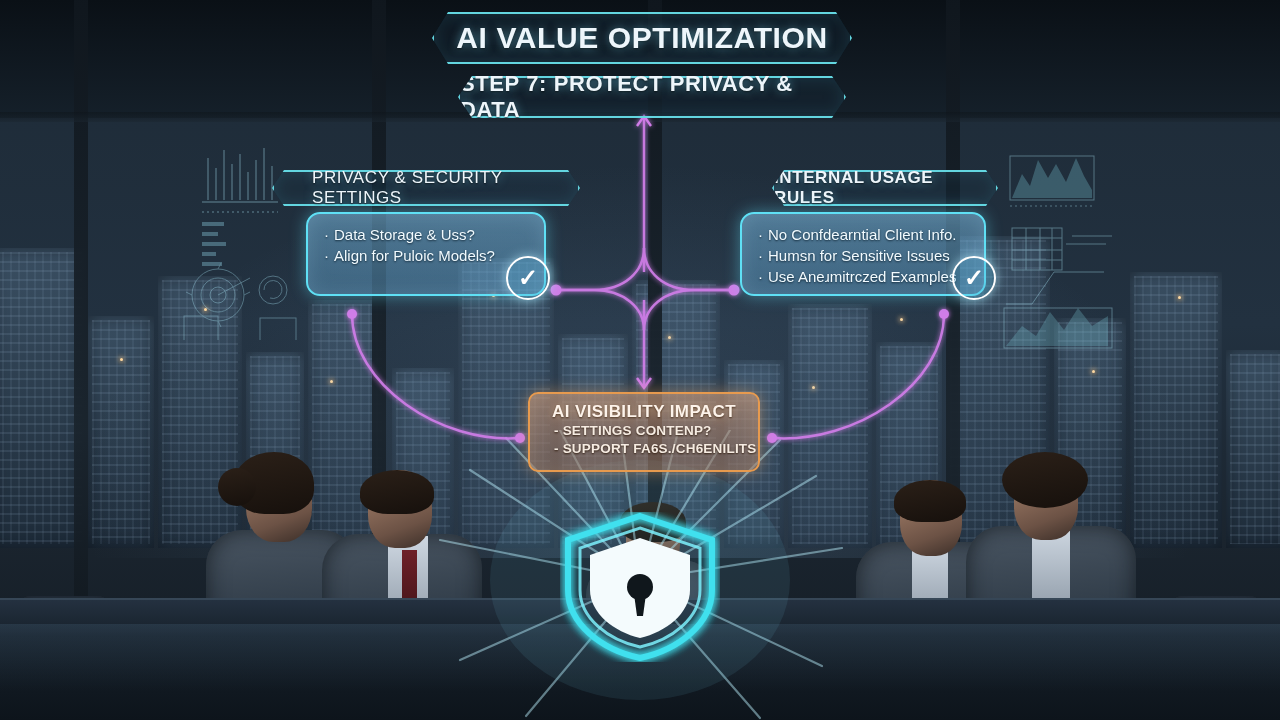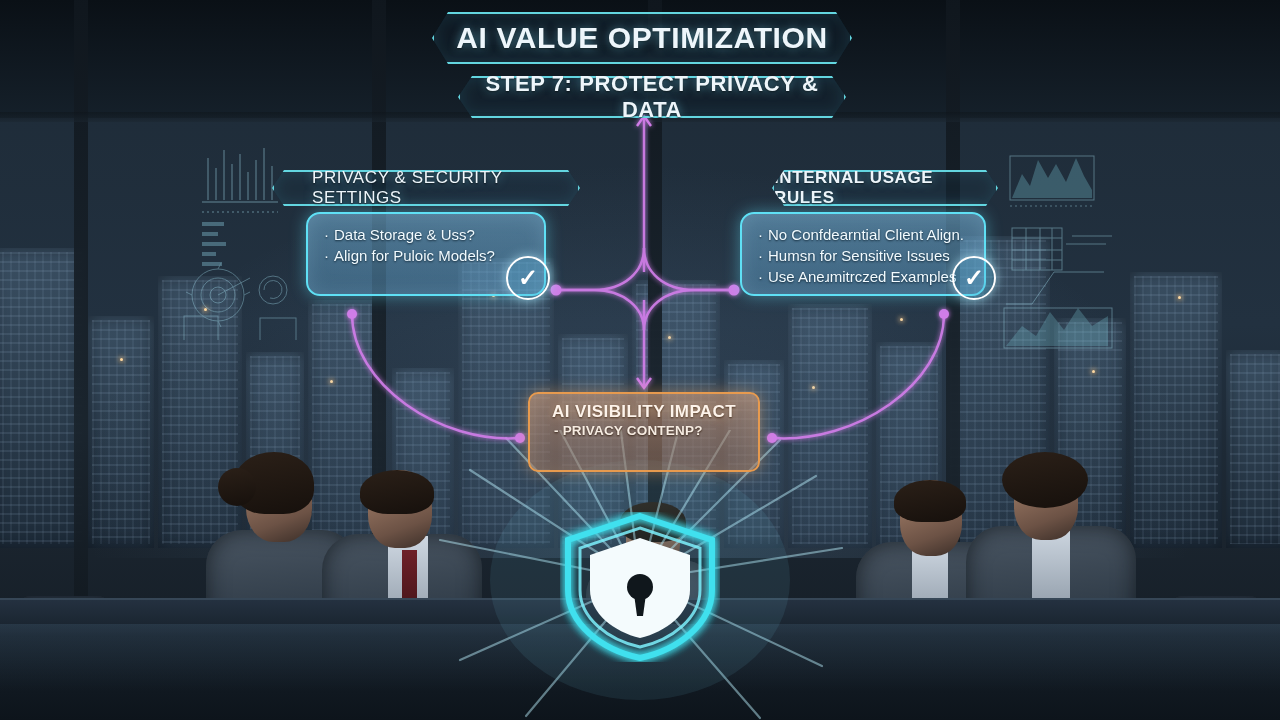--- a/index.html
+++ b/index.html
@@ -178,21 +178,20 @@
     font-size: 30px;
     font-weight: bold;
     clip-path: polygon(16px 0, calc(100% - 16px) 0, 100% 50%, calc(100% - 16px) 100%, 16px 100%, 0 50%);
   }
   #step-banner {
     left: 458px; top: 76px;
     width: 384px; height: 38px;
     font-size: 22px;
     font-weight: bold;
     clip-path: polygon(14px 0, calc(100% - 14px) 0, 100% 50%, calc(100% - 14px) 100%, 14px 100%, 0 50%);
-    text-align: center;
   }
   #left-header {
     left: 272px; top: 170px;
     width: 266px; height: 32px;
     font-size: 17px;
     font-weight: normal;
     clip-path: polygon(12px 0, calc(100% - 12px) 0, 100% 50%, calc(100% - 12px) 100%, 12px 100%, 0 50%);
     padding-left: 38px;
   }
   #right-header {
@@ -489,36 +488,40 @@
       <span class="b">·</span><span>Data Storage &amp; Uss?</span>
     </div>
     <div class="panel-line">
       <span class="b">·</span><span>Align for Puloic Models?</span>
     </div>
   </div>
   <div class="check-badge" id="left-check">✓</div>
 
   <div class="panel" id="right-panel">
     <div class="panel-line">
-      <span class="b">·</span><span>No Confdearntial Client Align.</span>
+      <span class="b">·</span><span>No Confdearntial Client Info.</span>
     </div>
     <div class="panel-line">
       <span class="b">·</span><span>Humsn for Sensitive Issues</span>
     </div>
     <div class="panel-line">
       <span class="b">·</span><span>Use Aneɹmitrczed Examples</span>
     </div>
   </div>
   <div class="check-badge" id="right-check">✓</div>
 
   <div id="impact-box">
     <div id="impact-title">AI VISIBILITY IMPACT</div>
     <div class="impact-line">
       <span>-</span>
-      <span>PRIVACY CONTENP?</span>
+      <span>SETTINGS CONTENP?</span>
+    </div>
+    <div class="impact-line">
+      <span>-</span>
+      <span>SUPPORT FA6S./CH6ENILITS</span>
     </div>
   </div>
 
   <div id="shield-wrap">
     <svg width="160" height="150" viewBox="0 0 160 150">
       <defs>
         <filter id="cyanglow" x="-50%" y="-50%" width="200%" height="200%">
           <feGaussianBlur stdDeviation="4" result="g"></feGaussianBlur>
           <feMerge>
               <feMergeNode in="g"></feMergeNode>

